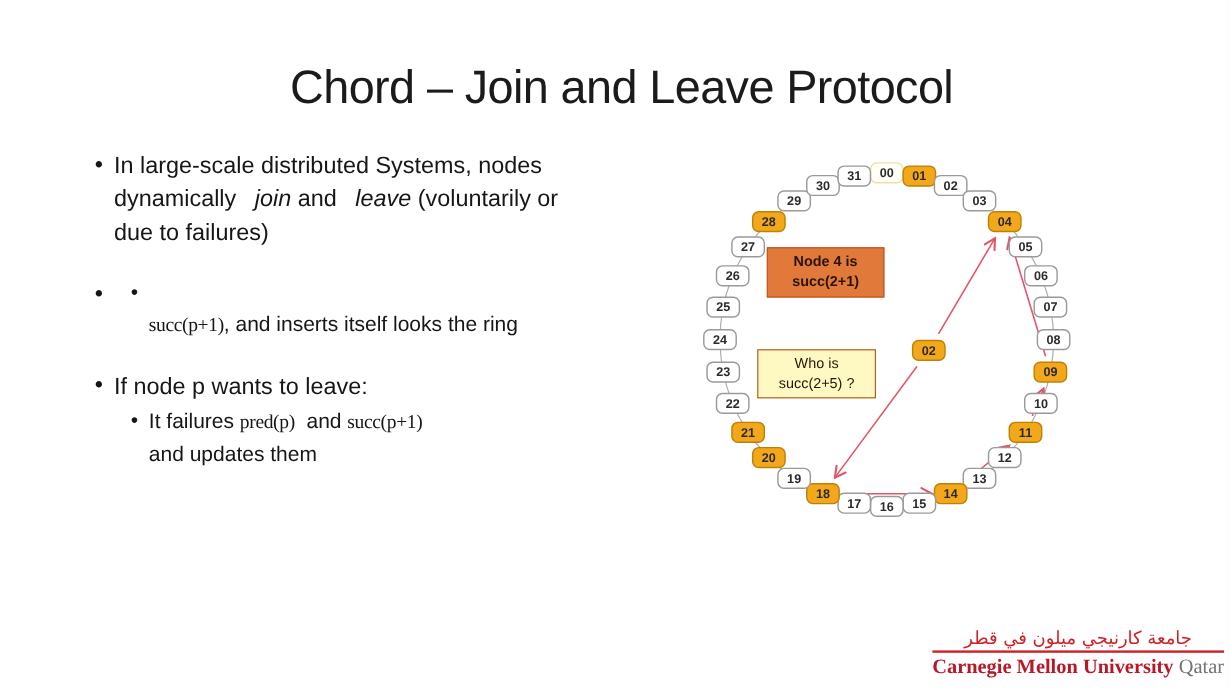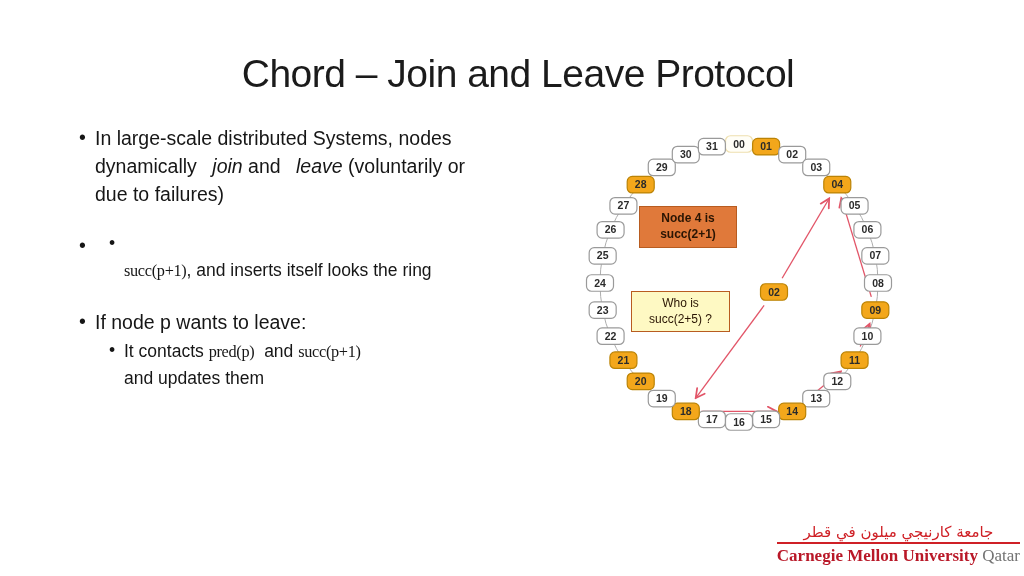--- a/index.html
+++ b/index.html
@@ -41,21 +41,21 @@
 
 <div class="slide">
 
   <h1 class="title">Chord – Join and Leave Protocol</h1>
 
   <div class="content" id="bullets">
       <div class="para l1"><span class="dot">•</span><span>In large-scale distributed Systems, nodes</span><br><span>dynamically </span><span class="it">join</span><span> and </span><span class="it">leave</span><span> (voluntarily or</span><br><span>due to failures)</span></div>
       <div class="para l1 gap"><span class="dot">•</span></div>
       <div class="para l2"><span class="dot">•</span><br><span class="mono">succ(p+1)</span><span>, and inserts itself looks the ring</span></div>
       <div class="para l1 gap"><span class="dot">•</span><span>If node p wants to leave:</span></div>
-      <div class="para l2"><span class="dot">•</span><span>It contacts </span><span class="mono">pred(p)</span><span>&nbsp; and </span><span class="mono">succ(p+1)</span><br><span>and updates them</span></div>
+      <div class="para l2"><span class="dot">•</span><span>It failures </span><span class="mono">pred(p)</span><span>&nbsp; and </span><span class="mono">succ(p+1)</span><br><span>and updates them</span></div>
     </div>
 
   <div class="diagram">
     <svg id="ring-svg" width="1024" height="576" viewBox="0 0 1024 576">
         <defs>
           <marker id="ah" viewBox="0 0 10 10" refX="8.5" refY="5" markerWidth="9" markerHeight="9" orient="auto-start-reverse">
             <path d="M1,1 L8.5,5 L1,9" fill="none" stroke="#e25568" stroke-width="1.5" stroke-linecap="round"></path>
           </marker>
         </defs>
         <circle cx="739" cy="283" r="139" fill="none" stroke="#aeaeae" stroke-width="1"></circle>

